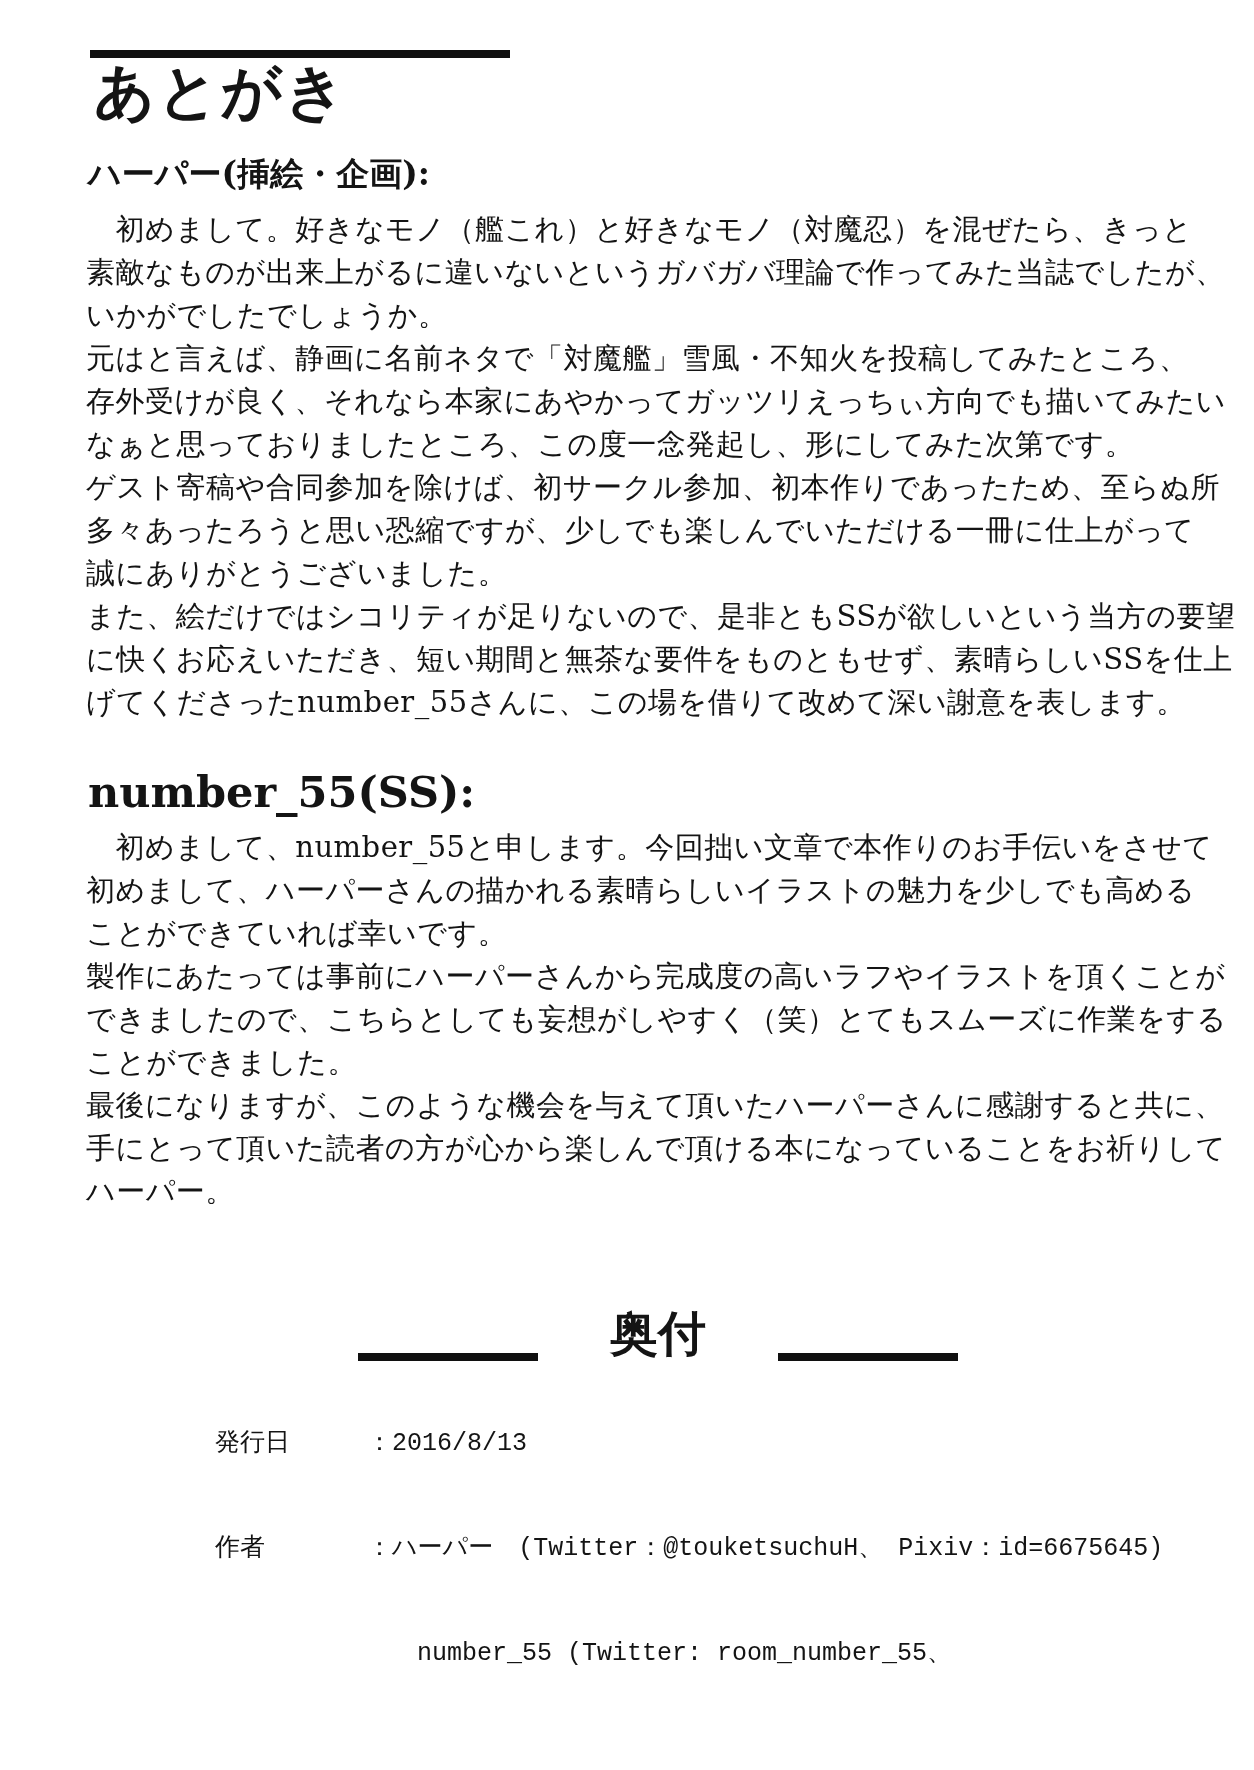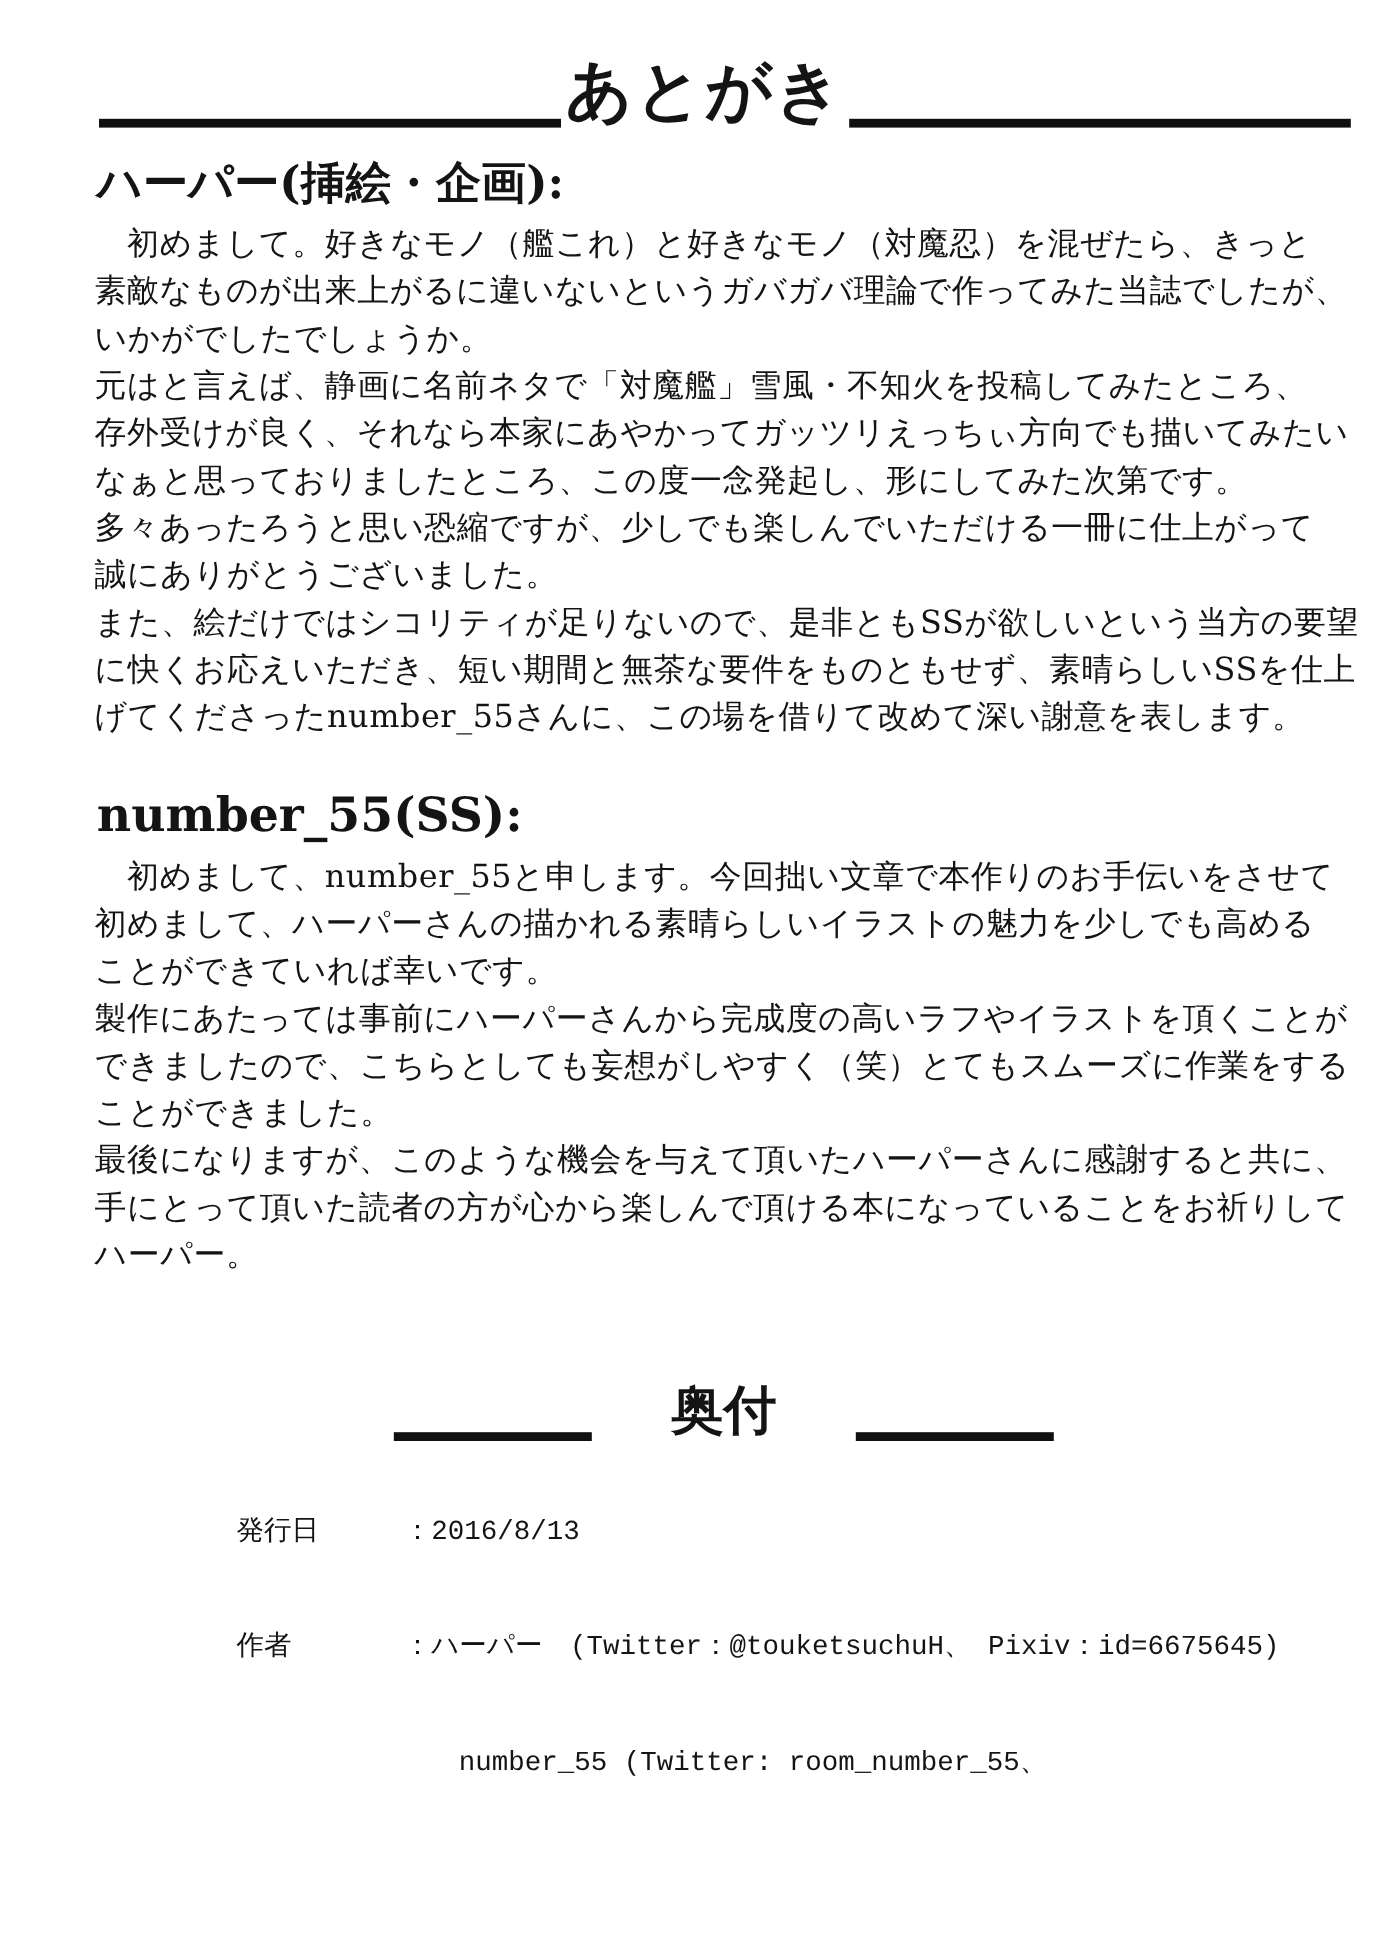--- a/index.html
+++ b/index.html
@@ -7,33 +7,34 @@
     position:relative;
     width:1254px;height:1770px;
     background:#ffffff;
     color:#141414;
     font-family:"DejaVu Serif","Liberation Serif",serif;
     overflow:hidden;
     margin:0 auto;
   }
   
   .title-row{
-    display:flex;align-items:flex-end;
+    display:flex;align-items:flex-start;
     margin:50px 26px 0 90px;
+    flex-direction:column;
   }
   .rule{height:8px;background:#101010;}
   .rule-left{width:420px;}
   .rule-right{flex:1;}
   .page-title{
     font-size:60px;font-weight:bold;line-height:66px;
     margin:0;padding:0 4px;letter-spacing:2px;white-space:nowrap;
   }
   
   .sec-heading{
-    font-size:41px;font-weight:bold;line-height:48px;
+    font-size:33px;font-weight:bold;line-height:48px;
     margin:26px 60px 10px 88px;white-space:nowrap;
   }
   .sec-heading.second{margin-top:44px;font-size:43px;}
   
   .body-block{margin:0 40px 0 86px;}
   .bl{
     font-size:29px;line-height:43px;white-space:pre;
     letter-spacing:0.5px;
   }
   
@@ -70,20 +71,21 @@
 
   <section>
     <h2 class="sec-heading">ハーパー(挿絵・企画):</h2>
     <div class="body-block">
       <div class="bl">　初めまして。好きなモノ（艦これ）と好きなモノ（対魔忍）を混ぜたら、きっと</div>
       <div class="bl">素敵なものが出来上がるに違いないというガバガバ理論で作ってみた当誌でしたが、</div>
       <div class="bl">いかがでしたでしょうか。</div>
       <div class="bl">元はと言えば、静画に名前ネタで「対魔艦」雪風・不知火を投稿してみたところ、</div>
       <div class="bl">存外受けが良く、それなら本家にあやかってガッツリえっちぃ方向でも描いてみたい</div>
       <div class="bl">なぁと思っておりましたところ、この度一念発起し、形にしてみた次第です。</div>
+      <div class="bl">ゲスト寄稿や合同参加を除けば、初サークル参加、初本作りであったため、至らぬ所</div>
       <div class="bl">多々あったろうと思い恐縮ですが、少しでも楽しんでいただける一冊に仕上がって</div>
       <div class="bl">誠にありがとうございました。</div>
       <div class="bl">また、絵だけではシコリティが足りないので、是非ともSSが欲しいという当方の要望</div>
       <div class="bl">に快くお応えいただき、短い期間と無茶な要件をものともせず、素晴らしいSSを仕上</div>
       <div class="bl">げてくださったnumber_55さんに、この場を借りて改めて深い謝意を表します。</div>
     </div>
   </section>
 
   <section>
     <h2 class="sec-heading second">number_55(SS):</h2>

